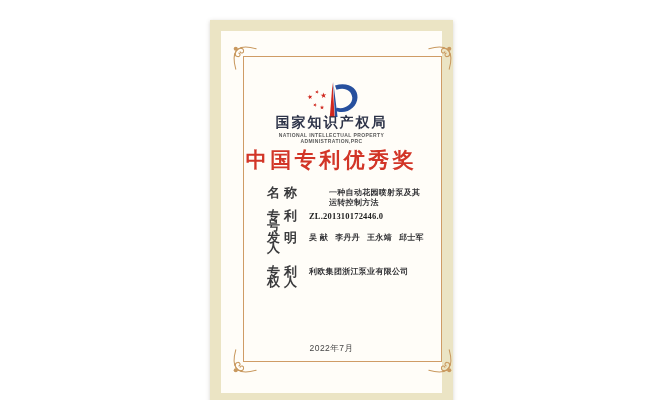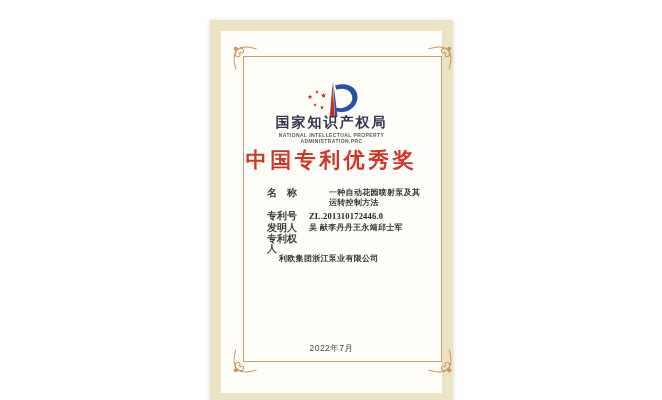--- a/index.html
+++ b/index.html
@@ -44,36 +44,36 @@
   }
   .cert-title {
     position:absolute; top:115px; width:100%; text-align:center;
     font-size:21px; line-height:28px; font-weight:700;
     letter-spacing:3.5px; color:#d23527;
   }
   .fields { position:absolute; left:46px; top:157px; width:160px; }
   .field-row { display:flex; align-items:flex-start; }
   .field-row.patent   { margin-top:3px; }
   .field-row.inventors{ margin-top:2px; }
-  .field-row.patentee { margin-top:1px;flex-direction:column; }
+  .field-row.patentee { margin-top:14px; }
   .field-label {
     width:30px; flex:none;
-    font-size:10px; line-height:10px; color:#3b3b3d; font-weight:700;
+    font-size:13px; line-height:10px; color:#3b3b3d; font-weight:700;
     text-align:justify; text-align-last:justify;
   }
   .field-value {
     margin-left:12px; font-size:8px; line-height:10px; color:#333336;
     font-weight:700; letter-spacing:.3px;
   }
   .field-value.wrap { width:126px;margin-left:32px; }
   .patent-no {
     font-family:"Liberation Serif","DejaVu Serif",serif;
     font-size:8.5px; letter-spacing:.2px; color:#222;
   }
-  .inv-list { display:flex; }
+  .inv-list { display:flex; gap:7px; }
   .cert-date {
     position:absolute; top:312px; width:100%; text-align:center;
     font-size:8.5px; letter-spacing:.5px; color:#454545; font-weight:400;
   }
 </style>
 </head>
 <body>
 
 <div class="certificate">
   <div class="paper">

